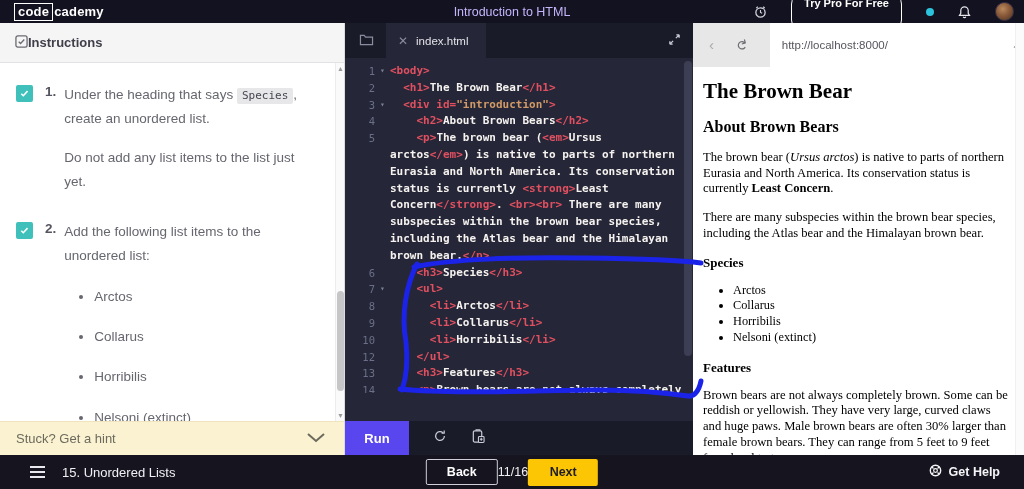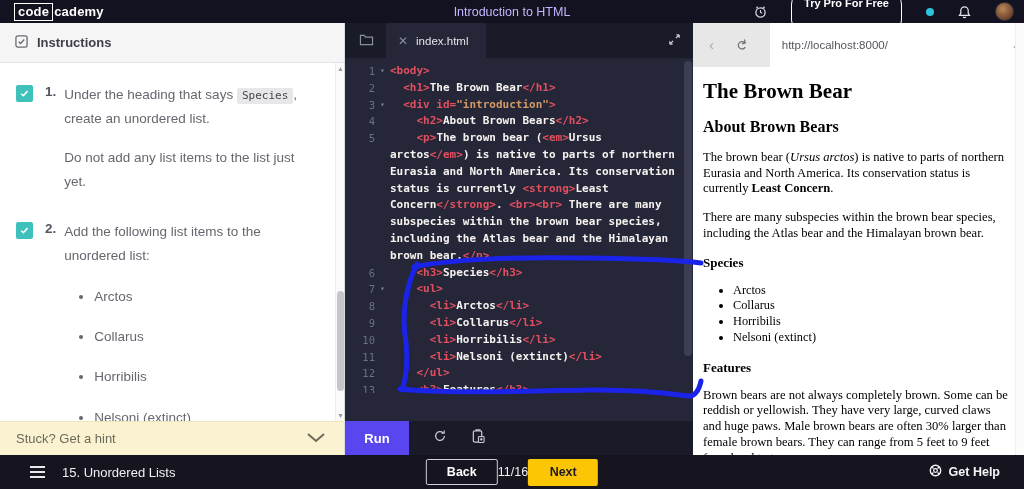--- a/index.html
+++ b/index.html
@@ -15,21 +15,21 @@
   .clock-ic svg, .bell-ic svg { display:block; }
   .try-pro { border:1.5px solid #fff; border-radius:10px; background:transparent; color:#fff; font-weight:bold; font-size:11px; padding:2px 12px 20px; font-family:inherit; }
   .streak-dot { width:8px; height:8px; border-radius:50%; background:#2cc3dc; }
   .avatar { width:19px; height:19px; border-radius:50%; background:radial-gradient(circle at 40% 35%, #b98a5e 0%, #8a5a3a 45%, #4a2f1e 100%); border:1px solid #3a3446; }
 
   
   .main { flex:1 1 auto; display:flex; min-height:0; }
 
   
   .left { width:345px; flex:0 0 345px; background:#fff; display:flex; flex-direction:column; position:relative; border-right:1px solid #dcdce0; }
-  .inst-header { height:40px; background:#f5f5f6; border-bottom:1px solid #e2e2e5; display:flex; align-items:center; gap:9px; padding-left:15px; font-size:13px; font-weight:bold; color:#3f3f4a; flex:0 0 auto; }
+  .inst-header { height:40px; background:#f5f5f6; border-bottom:1px solid #e2e2e5; display:flex; align-items:center; padding-left:15px; font-size:13px; font-weight:bold; color:#3f3f4a; flex:0 0 auto; }
   .inst-body { flex:1 1 auto; overflow:hidden; padding:20px 26px 0 16px; }
   .step { display:flex; margin-bottom:26px; }
   .chk { width:17px; height:17px; border-radius:2px; background:#3fc0ba; flex:0 0 auto; display:flex; align-items:center; justify-content:center; margin-top:2px; }
   .snum { font-weight:bold; color:#55555f; font-size:13.5px; margin:1px 8px 0 12px; }
   .sbody { color:#66666f; font-size:13.5px; line-height:1.8; max-width:252px; }
   .sbody p + p { margin-top:14px; }
   .chip { font-family:"DejaVu Sans Mono", monospace; font-size:11px; background:#e7e7ea; color:#45454e; padding:1px 5px 2px; border-radius:2px; }
   .sb-list { list-style:disc; margin:16px 0 0 30px; }
   .sb-list li { margin-bottom:16px; font-size:13.5px; color:#66666f; }
   .hint-bar { height:34px; background:#fbf2d1; border-top:1px solid #efe4bb; display:flex; align-items:center; justify-content:space-between; padding:0 18px 0 16px; flex:0 0 auto; color:#6b6a5d; font-size:13px; }
@@ -243,25 +243,20 @@
             <span class="ln">9</span>
             <span class="fold"></span>
             <span class="cc">&nbsp;&nbsp;&nbsp;&nbsp;&nbsp;&nbsp;<span class="tag">&lt;li&gt;</span><span class="txt">Collarus</span><span class="tag">&lt;/li&gt;</span></span>
           </div>
           <div class="cl">
             <span class="ln">10</span>
             <span class="fold"></span>
             <span class="cc">&nbsp;&nbsp;&nbsp;&nbsp;&nbsp;&nbsp;<span class="tag">&lt;li&gt;</span><span class="txt">Horribilis</span><span class="tag">&lt;/li&gt;</span></span>
           </div>
           <div class="cl">
-            <span class="ln">11</span>
-            <span class="fold"></span>
-            <span class="cc">&nbsp;&nbsp;&nbsp;&nbsp;&nbsp;&nbsp;<span class="tag">&lt;li&gt;</span><span class="txt">Nelsoni (extinct)</span><span class="tag">&lt;/li&gt;</span></span>
-          </div>
-          <div class="cl">
             <span class="ln">12</span>
             <span class="fold"></span>
             <span class="cc">&nbsp;&nbsp;&nbsp;&nbsp;<span class="tag">&lt;/ul&gt;</span></span>
           </div>
           <div class="cl">
             <span class="ln">13</span>
             <span class="fold"></span>
             <span class="cc">&nbsp;&nbsp;&nbsp;&nbsp;<span class="tag">&lt;h3&gt;</span><span class="txt">Features</span><span class="tag">&lt;/h3&gt;</span></span>
           </div>
           <div class="cl">

